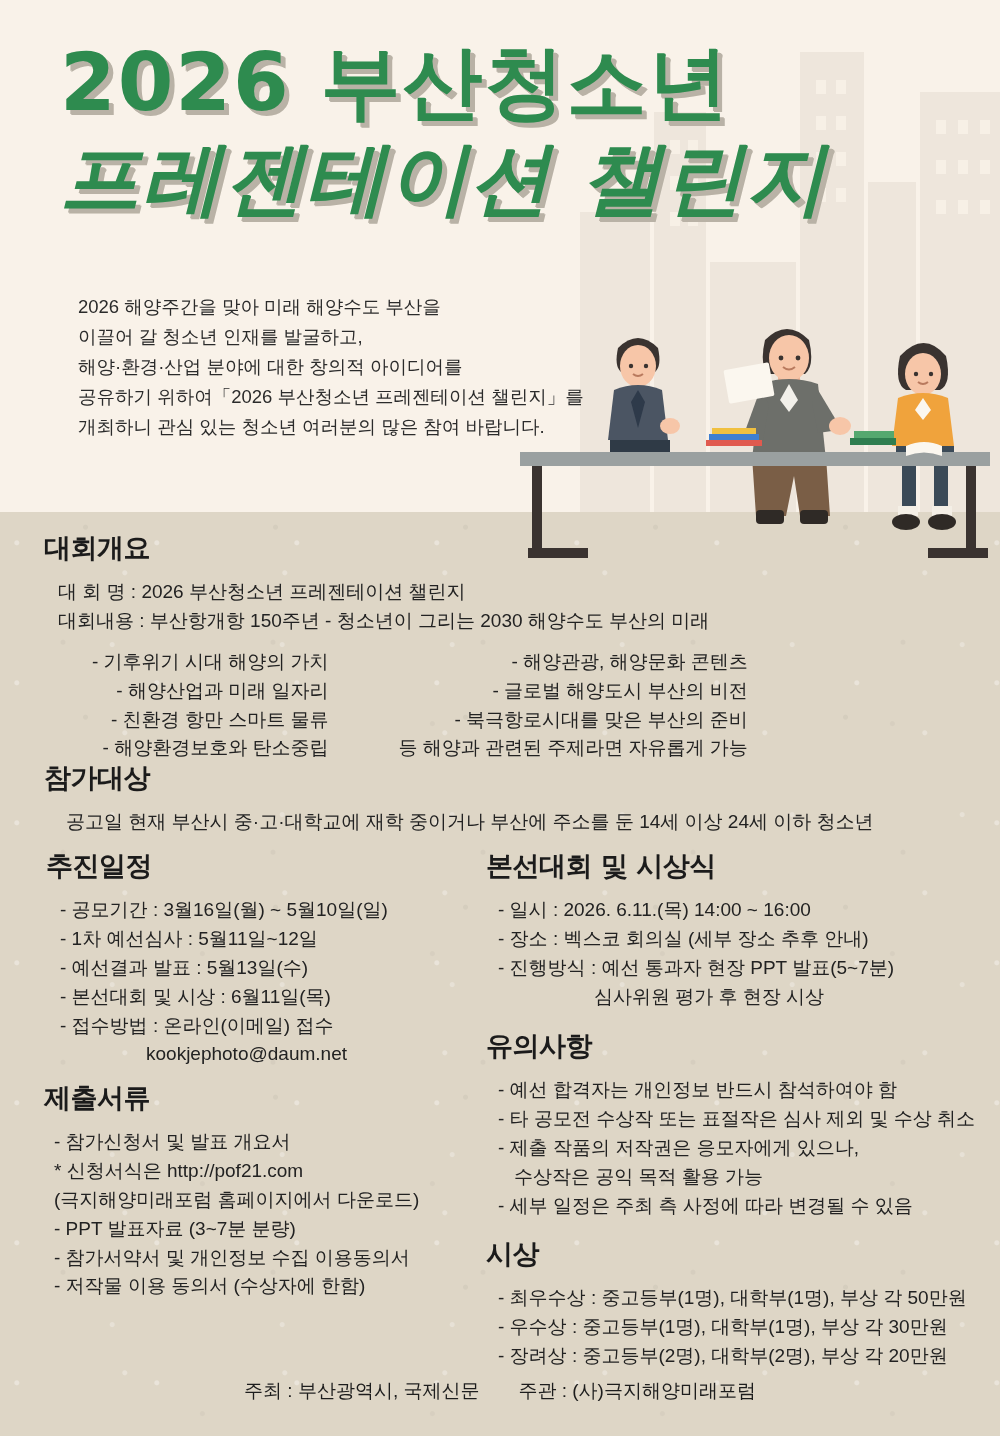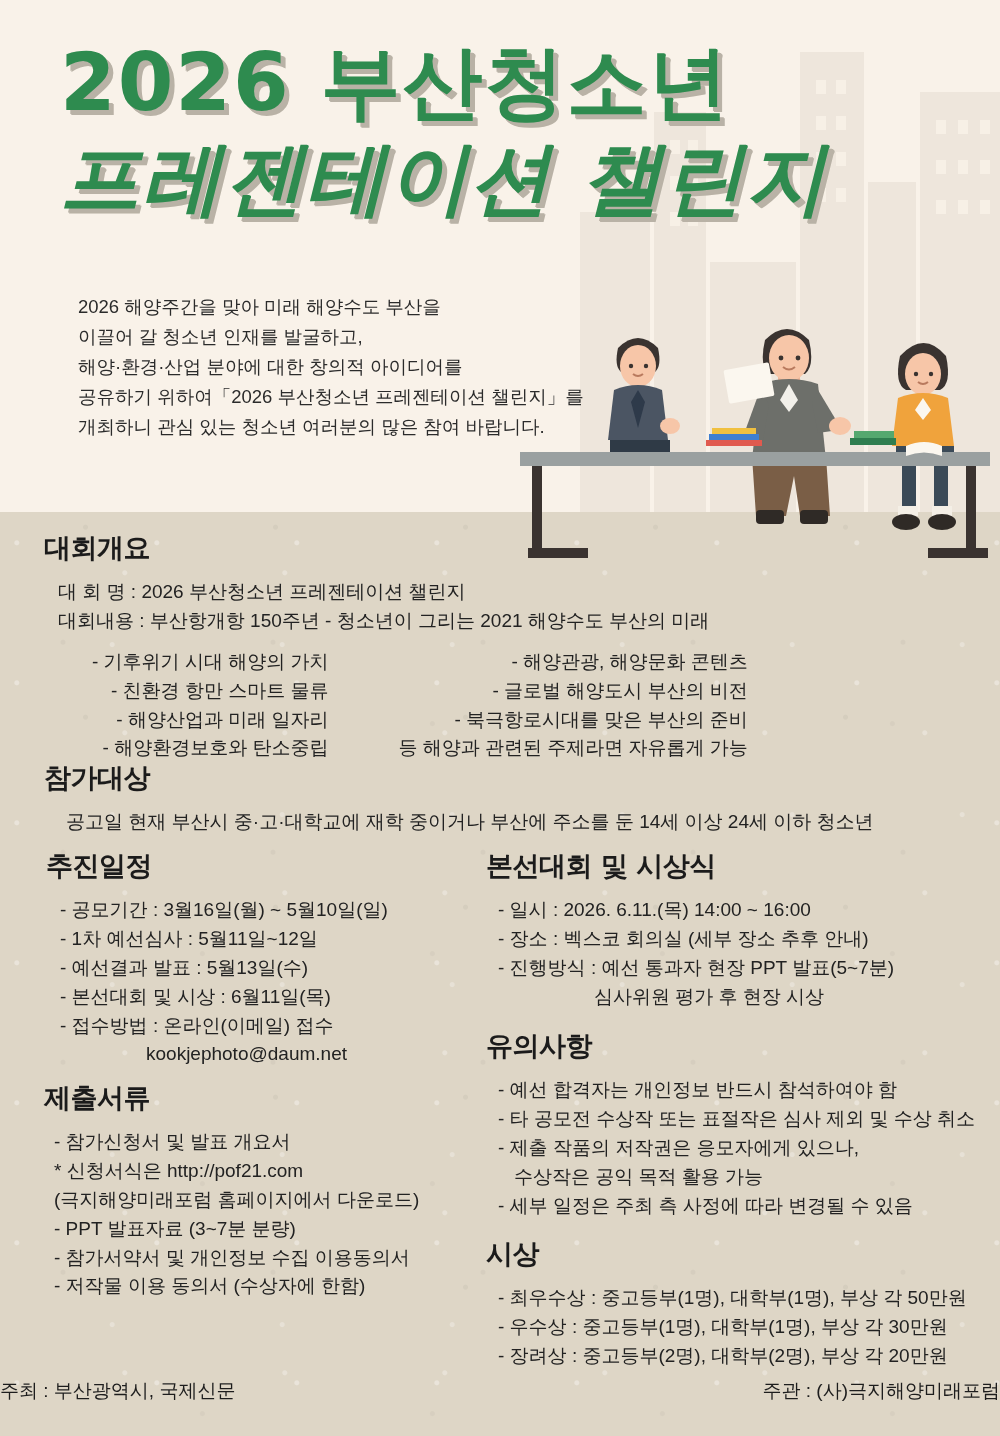--- a/index.html
+++ b/index.html
@@ -106,21 +106,21 @@
   #s-notes { position:absolute; left:486px; top:1028px; width:500px; }
   #s-notes .body { margin-top:12px; margin-left:12px; }
   .indent-1 { padding-left:16px; }
 
   #s-awards { position:absolute; left:486px; top:1236px; width:500px; }
   #s-awards .body { margin-top:12px; margin-left:12px; }
 
   
   .footer {
     position:absolute; left:0; bottom:32px; width:1000px;
-    display:flex; justify-content:space-between; gap:39px;
+    display:flex; justify-content:center; gap:39px;
     font-size:19px; color:#1d1d1d;
   }
 </style>
 </head>
 <body>
 
 <div id="poster">
 
   <div class="top-band">
     <div class="city">
@@ -235,27 +235,27 @@
       <rect x="216" y="96" width="46" height="34" rx="2" fill="#fbf7ef" transform="rotate(-10 239 113)"></rect>
 
       <path d="M396 176 q18 -8 36 0 l0 10 q-18 -7 -36 0z" fill="#fbf7ef"></path>
     </g>
   </svg>
 
   <section id="s-overview">
     <div class="sec-h">대회개요</div>
     <div id="ov-lines">
       <div class="txt">대 회 명 : 2026 부산청소년 프레젠테이션 챌린지</div>
-      <div class="txt">대회내용 : 부산항개항 150주년 - 청소년이 그리는 2021 해양수도 부산의 미래</div>
+      <div class="txt">대회내용 : 부산항개항 150주년 - 청소년이 그리는 2030 해양수도 부산의 미래</div>
     </div>
     <div class="ov-cols">
       <div>
         <div class="txt">- 기후위기 시대 해양의 가치</div>
+        <div class="txt">- 해양산업과 미래 일자리</div>
         <div class="txt">- 친환경 항만 스마트 물류</div>
-        <div class="txt">- 해양산업과 미래 일자리</div>
         <div class="txt">- 해양환경보호와 탄소중립</div>
       </div>
       <div>
         <div class="txt">- 해양관광, 해양문화 콘텐츠</div>
         <div class="txt">- 글로벌 해양도시 부산의 비전</div>
         <div class="txt">- 북극항로시대를 맞은 부산의 준비</div>
         <div class="txt">등 해양과 관련된 주제라면 자유롭게 가능</div>
       </div>
     </div>
   </section>

